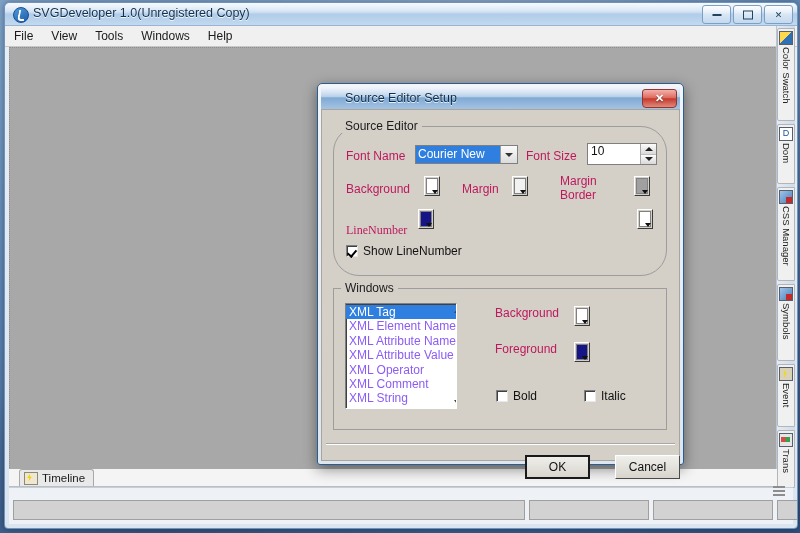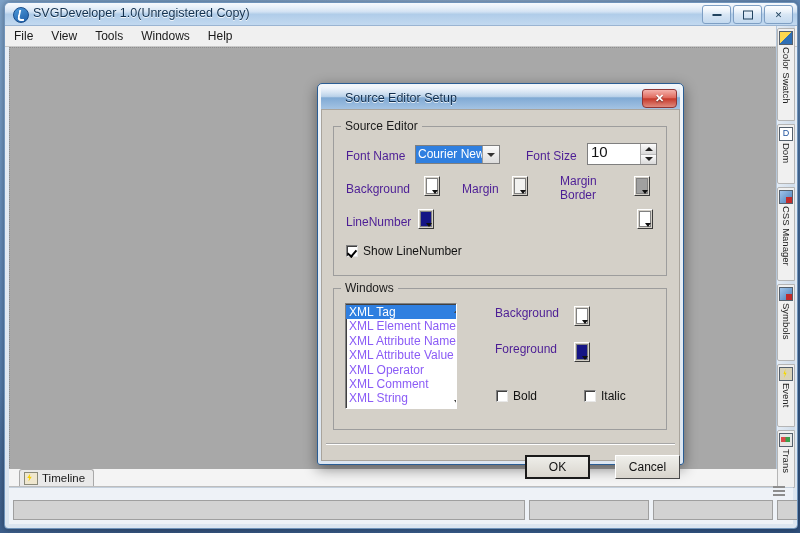--- a/index.html
+++ b/index.html
@@ -172,24 +172,24 @@
   }
 
   
   .group{
     position:absolute;border:1px solid #9d9d9d;
   }
   .group-legend{
     position:absolute;top:-8px;left:7px;background:#d4d0c8;padding:0 4px;
     font-size:12px;color:#1a1a1a;
   }
-  #grp-editor{left:11px;top:16px;width:332px;height:148px;}
+  #grp-editor{left:11px;top:16px;width:332px;height:148px;border-radius:26px;}
   #grp-syntax{left:11px;top:178px;width:332px;height:140px;}
 
-  .lbl{position:absolute;font-size:12px;color:#4c1d95;line-height:14px;}
+  .lbl{position:absolute;font-size:12px;color:#be185d;line-height:14px;}
 
   
   .combo{
     position:absolute;border:1px solid #7f7f7f;background:#fff;height:19px;
     display:flex;align-items:stretch;box-sizing:border-box;
   }
   .combo-val{
     flex:1;background:#2f7fe0;color:#fff;font-size:12px;line-height:17px;padding-left:2px;
     overflow:hidden;white-space:nowrap;
   }
@@ -200,21 +200,21 @@
   .combo-arrow:after{
     content:"";position:absolute;left:50%;top:50%;margin-left:-4px;margin-top:-2px;
     border-left:4px solid transparent;border-right:4px solid transparent;border-top:4px solid #333;
   }
 
   
   .spin{
     position:absolute;border:1px solid #7f7f7f;background:#fff;height:22px;
     display:flex;box-sizing:border-box;
   }
-  .spin-val{flex:1;font-size:15px;color:#111;line-height:13px;padding:1px 0 0 3px;}
+  .spin-val{flex:1;font-size:12px;color:#111;line-height:13px;padding:1px 0 0 3px;}
   .spin-btns{width:15px;border-left:1px solid #a8a8a8;display:flex;flex-direction:column;}
   .spin-b{
     flex:1;background:linear-gradient(180deg,#fcfcfc,#d9d9d9);position:relative;
     border-bottom:1px solid #bdbdbd;
   }
   .spin-b:last-child{border-bottom:none;}
   .spin-b:after{
     content:"";position:absolute;left:50%;top:50%;margin-left:-4px;margin-top:-2px;
     border-left:4px solid transparent;border-right:4px solid transparent;
   }
@@ -374,21 +374,21 @@
       <div class="dlg-title-text">Source Editor Setup</div>
       <div class="dlg-close">✕</div>
     </div>
 
     <div class="dlg-body">
 
       <div class="group" id="grp-editor">
         <div class="group-legend">Source Editor</div>
 
         <div class="lbl" style="left:12px;top:22px;">Font Name</div>
-        <div class="combo" style="left:81px;top:18px;width:85px;">
+        <div class="combo" style="left:81px;top:18px;width:103px;">
           <div class="combo-val">Courier New</div>
           <div class="combo-arrow"></div>
         </div>
 
         <div class="lbl" style="left:192px;top:22px;">Font Size</div>
         <div class="spin" style="left:253px;top:16px;width:70px;">
           <div class="spin-val">10</div>
           <div class="spin-btns">
             <div class="spin-b up"></div>
             <div class="spin-b dn"></div>
@@ -403,21 +403,21 @@
         <div class="lbl" style="left:128px;top:55px;">Margin</div>
         <div class="cbtn" style="left:178px;top:49px;">
             <span style="background:#f2f2f0"></span>
           </div>
 
         <div class="lbl" style="left:226px;top:47px;width:60px;">Margin<br>Border</div>
         <div class="cbtn" style="left:300px;top:49px;">
             <span style="background:#a0a0a0"></span>
           </div>
 
-        <div class="lbl" style="left:12px;top:88px;">LineNumber</div>
+        <div class="lbl" style="left:12px;top:96px;font-family:Liberation Serif, serif;">LineNumber</div>
         <div class="cbtn" style="left:84px;top:82px;">
             <span style="background:#151585"></span>
           </div>
 
         <div class="cbtn" style="left:303px;top:82px;">
             <span style="background:#ffffff"></span>
           </div>
 
         <div class="chk" style="left:12px;top:117px;">
           <span class="chk-box on"></span>

